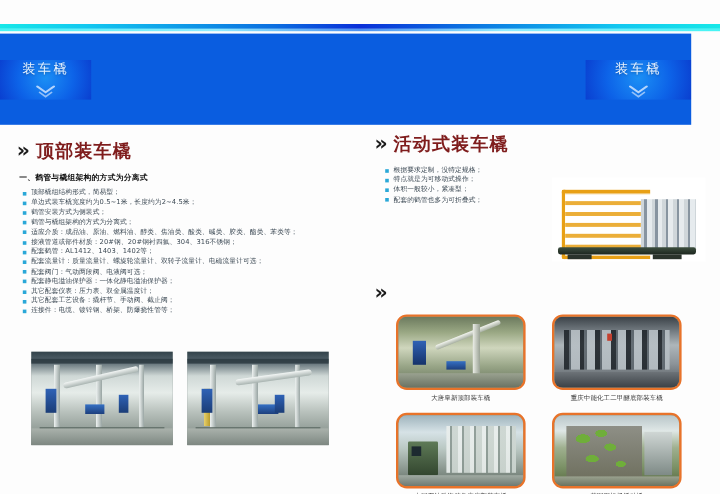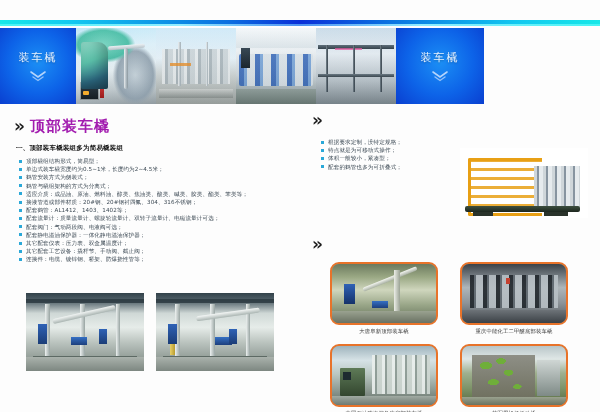--- a/index.html
+++ b/index.html
@@ -17,22 +17,22 @@
     background:linear-gradient(90deg,#17e8e8 0%,#12c8f0 12%,#0b6fe0 38%,#0a2fd8 50%,#0b6fe0 64%,#12c8f0 86%,#17e8e8 100%);
   }
   .top-rule-2{
     position:absolute;left:0;top:24px;width:600px;height:2px;
     background:linear-gradient(90deg,#25f2f2 0%,#7fe9ff 30%,#2d7df0 50%,#7fe9ff 70%,#25f2f2 100%);
     opacity:.85;
   }
 
   
   .banner{
-    position:absolute;left:0;top:28px;width:484px;height:76px;
-    display:flex;overflow:hidden;background:#0a5de0;
+    position:absolute;left:0;top:28px;width:576px;height:76px;
+    display:flex;overflow:hidden;background:#0a5de0;align-items:center;
   }
   .banner-tab{
     position:relative;flex:0 0 76px;
     background:radial-gradient(circle at 50% 45%,#1b8ff5 0%,#0d63e8 55%,#0a3fd0 100%);
     display:flex;flex-direction:column;align-items:center;justify-content:center;
     color:#eaf4ff;
   }
   .banner-tab.right{flex:0 0 88px;}
   .banner-tab .tab-label{
     font-size:11px;letter-spacing:2px;font-weight:400;
@@ -103,21 +103,21 @@
 
   
   .col-left{position:absolute;left:14px;top:118px;width:276px;}
   .col-right{position:absolute;left:312px;top:112px;width:280px;}
 
   .sec-title{display:flex;align-items:center;gap:7px;margin:0 0 9px 0;}
   .sec-title .gt{
     font-size:17px;line-height:1;color:#1b1b1b;font-weight:700;letter-spacing:-2px;
   }
   .sec-title .tx{
-    font-size:15px;line-height:1;color:#a21caf;font-weight:700;letter-spacing:1px;
+    font-size:15px;line-height:1;color:#7f1d1d;font-weight:700;letter-spacing:1px;
   }
 
   .sub-head{
     font-size:6.5px;font-weight:700;color:#111;margin:0 0 4px 2px;letter-spacing:.2px;
   }
   .blist{list-style:none;margin:0;padding:0 0 0 12px;}
   .blist li{
     position:relative;font-size:5.6px;line-height:8.2px;color:#3d4a55;
     letter-spacing:.1px;white-space:nowrap;
   }
@@ -280,21 +280,21 @@
         </svg>
       </div>
     </div>
   </div>
 
   <div class="col-left">
     <div class="sec-title">
       <span class="gt">»</span>
       <span class="tx">顶部装车橇</span>
     </div>
-    <div class="sub-head">一、顶部装车橇装组多为简易橇装组</div>
+    <div class="sub-head">一、鹤管与橇组架构的方式为分离式</div>
     <ul class="blist">
       <li>顶部橇组结构形式，简易型；</li>
       <li>单边式装车橇宽度约为0.5~1米，长度约为2~4.5米；</li>
       <li>鹤管安装方式为侧装式；</li>
       <li>鹤管与橇组架构的方式为分离式；</li>
       <li>适应介质：成品油、原油、燃料油、醇类、焦油类、酸类、碱类、胶类、酯类、苯类等；</li>
       <li>接液管道或部件材质：20#钢、20#钢衬四氟、304、316不锈钢；</li>
       <li>配套鹤管：AL1412、1403、1402等；</li>
       <li>配套流量计：质量流量计、螺旋轮流量计、双转子流量计、电磁流量计可选；</li>
       <li>配套阀门：气动两段阀、电液阀可选；</li>
@@ -333,20 +333,21 @@
           <div class="blue3"></div>
           <div class="skid"></div>
           <div class="ground"></div>
       </div>
     </div>
   </div>
 
   <div class="col-right">
     <div class="sec-title">
       <span class="gt">»</span>
+      <span class="tx">活动式装车橇</span>
     </div>
     <ul class="blist">
       <li>根据要求定制，没特定规格；</li>
       <li>特点就是为可移动式操作；</li>
       <li>体积一般较小，紧凑型；</li>
       <li>配套的鹤管也多为可折叠式；</li>
     </ul>
   </div>
 
   <div class="prod-photo">

